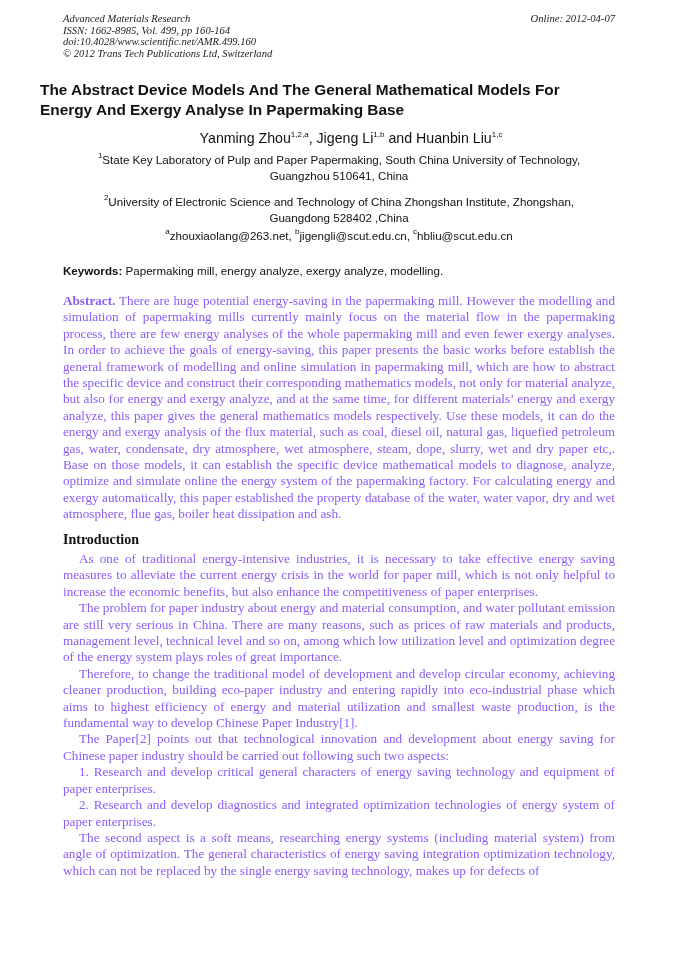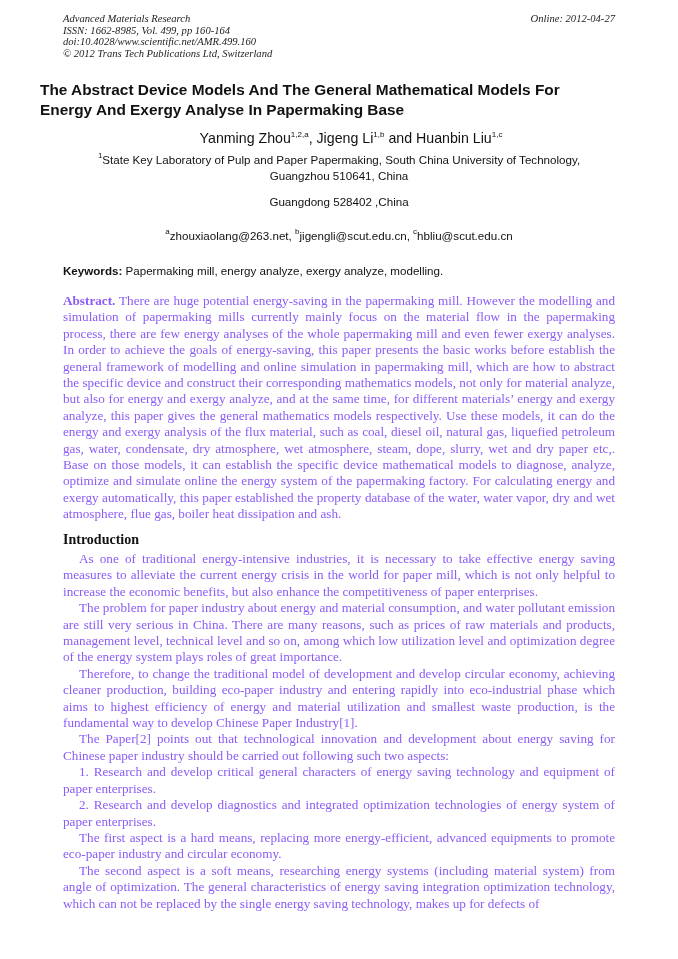--- a/index.html
+++ b/index.html
@@ -25,37 +25,38 @@
 </style>
 </head>
 <body>
 
 <div class="hdr">
   <div>Advanced Materials Research</div>
   <div>ISSN: 1662-8985, Vol. 499, pp 160-164</div>
   <div>doi:10.4028/www.scientific.net/AMR.499.160</div>
   <div>© 2012 Trans Tech Publications Ltd, Switzerland</div>
 </div>
-<div class="online">Online: 2012-04-27</div>
+<div class="online">Online: 2012-04-07</div>
 
 <div class="title">
   <div>The Abstract Device Models And The General Mathematical Models For</div>
   <div>Energy And Exergy Analyse In Papermaking Base</div>
 </div>
 
 <div class="authors">
   <span>Yanming Zhou</span><sup>1,2,a</sup><span>, </span><span>Jigeng Li</span><sup>1,b</sup><span> and </span><span>Huanbin Liu</span><sup>1,c</sup>
 </div>
 
 <div class="affil affil1">
   <div><sup>1</sup><span>State Key Laboratory of Pulp and Paper Papermaking, South China University of Technology,</span></div>
   <div>Guangzhou 510641, China</div>
 </div>
 
 <div class="affil affil2">
+  <div><sup>2</sup><span>University of Electronic Science and Technology of China Zhongshan Institute, Zhongshan,</span></div>
   <div>Guangdong 528402 ,China</div>
 </div>
 
 <div class="emails">
   <sup>a</sup><span>zhouxiaolang@263.net, </span><sup>b</sup><span>jigengli@scut.edu.cn, </span><sup>c</sup><span>hbliu@scut.edu.cn</span>
 </div>
 
 <div class="keywords">
   <b>Keywords:</b><span> Papermaking mill, energy analyze, exergy analyze, modelling.</span>
 </div>
@@ -66,15 +67,14 @@
 
 <div class="intro-heading">Introduction</div>
 
 <div class="body-text intro">
   <p>As one of traditional energy-intensive industries, it is necessary to take effective energy saving measures to alleviate the current energy crisis in the world for paper mill, which is not only helpful to increase the economic benefits, but also enhance the competitiveness of paper enterprises.</p>
   <p>The problem for paper industry about energy and material consumption, and water pollutant emission are still very serious in China. There are many reasons, such as prices of raw materials and products, management level, technical level and so on, among which low utilization level and optimization degree of the energy system plays roles of great importance.</p>
   <p>Therefore, to change the traditional model of development and develop circular economy, achieving cleaner production, building eco-paper industry and entering rapidly into eco-industrial phase which aims to highest efficiency of energy and material utilization and smallest waste production, is the fundamental way to develop Chinese Paper Industry[1].</p>
   <p>The Paper[2] points out that technological innovation and development about energy saving for Chinese paper industry should be carried out following such two aspects:</p>
   <p>1. Research and develop critical general characters of energy saving technology and equipment of paper enterprises.</p>
   <p>2. Research and develop diagnostics and integrated optimization technologies of energy system of paper enterprises.</p>
-  <p>The first aspect is a hard means, replacing more energy-efficient, advanced equipments to promote eco-paper industry and circular economy.</p>
   <p>The second aspect is a soft means, researching energy systems (including material system) from angle of optimization. The general characteristics of energy saving integration optimization technology, which can not be replaced by the single energy saving technology, makes up for defects of</p>
 </div>
 
 </body></html>

